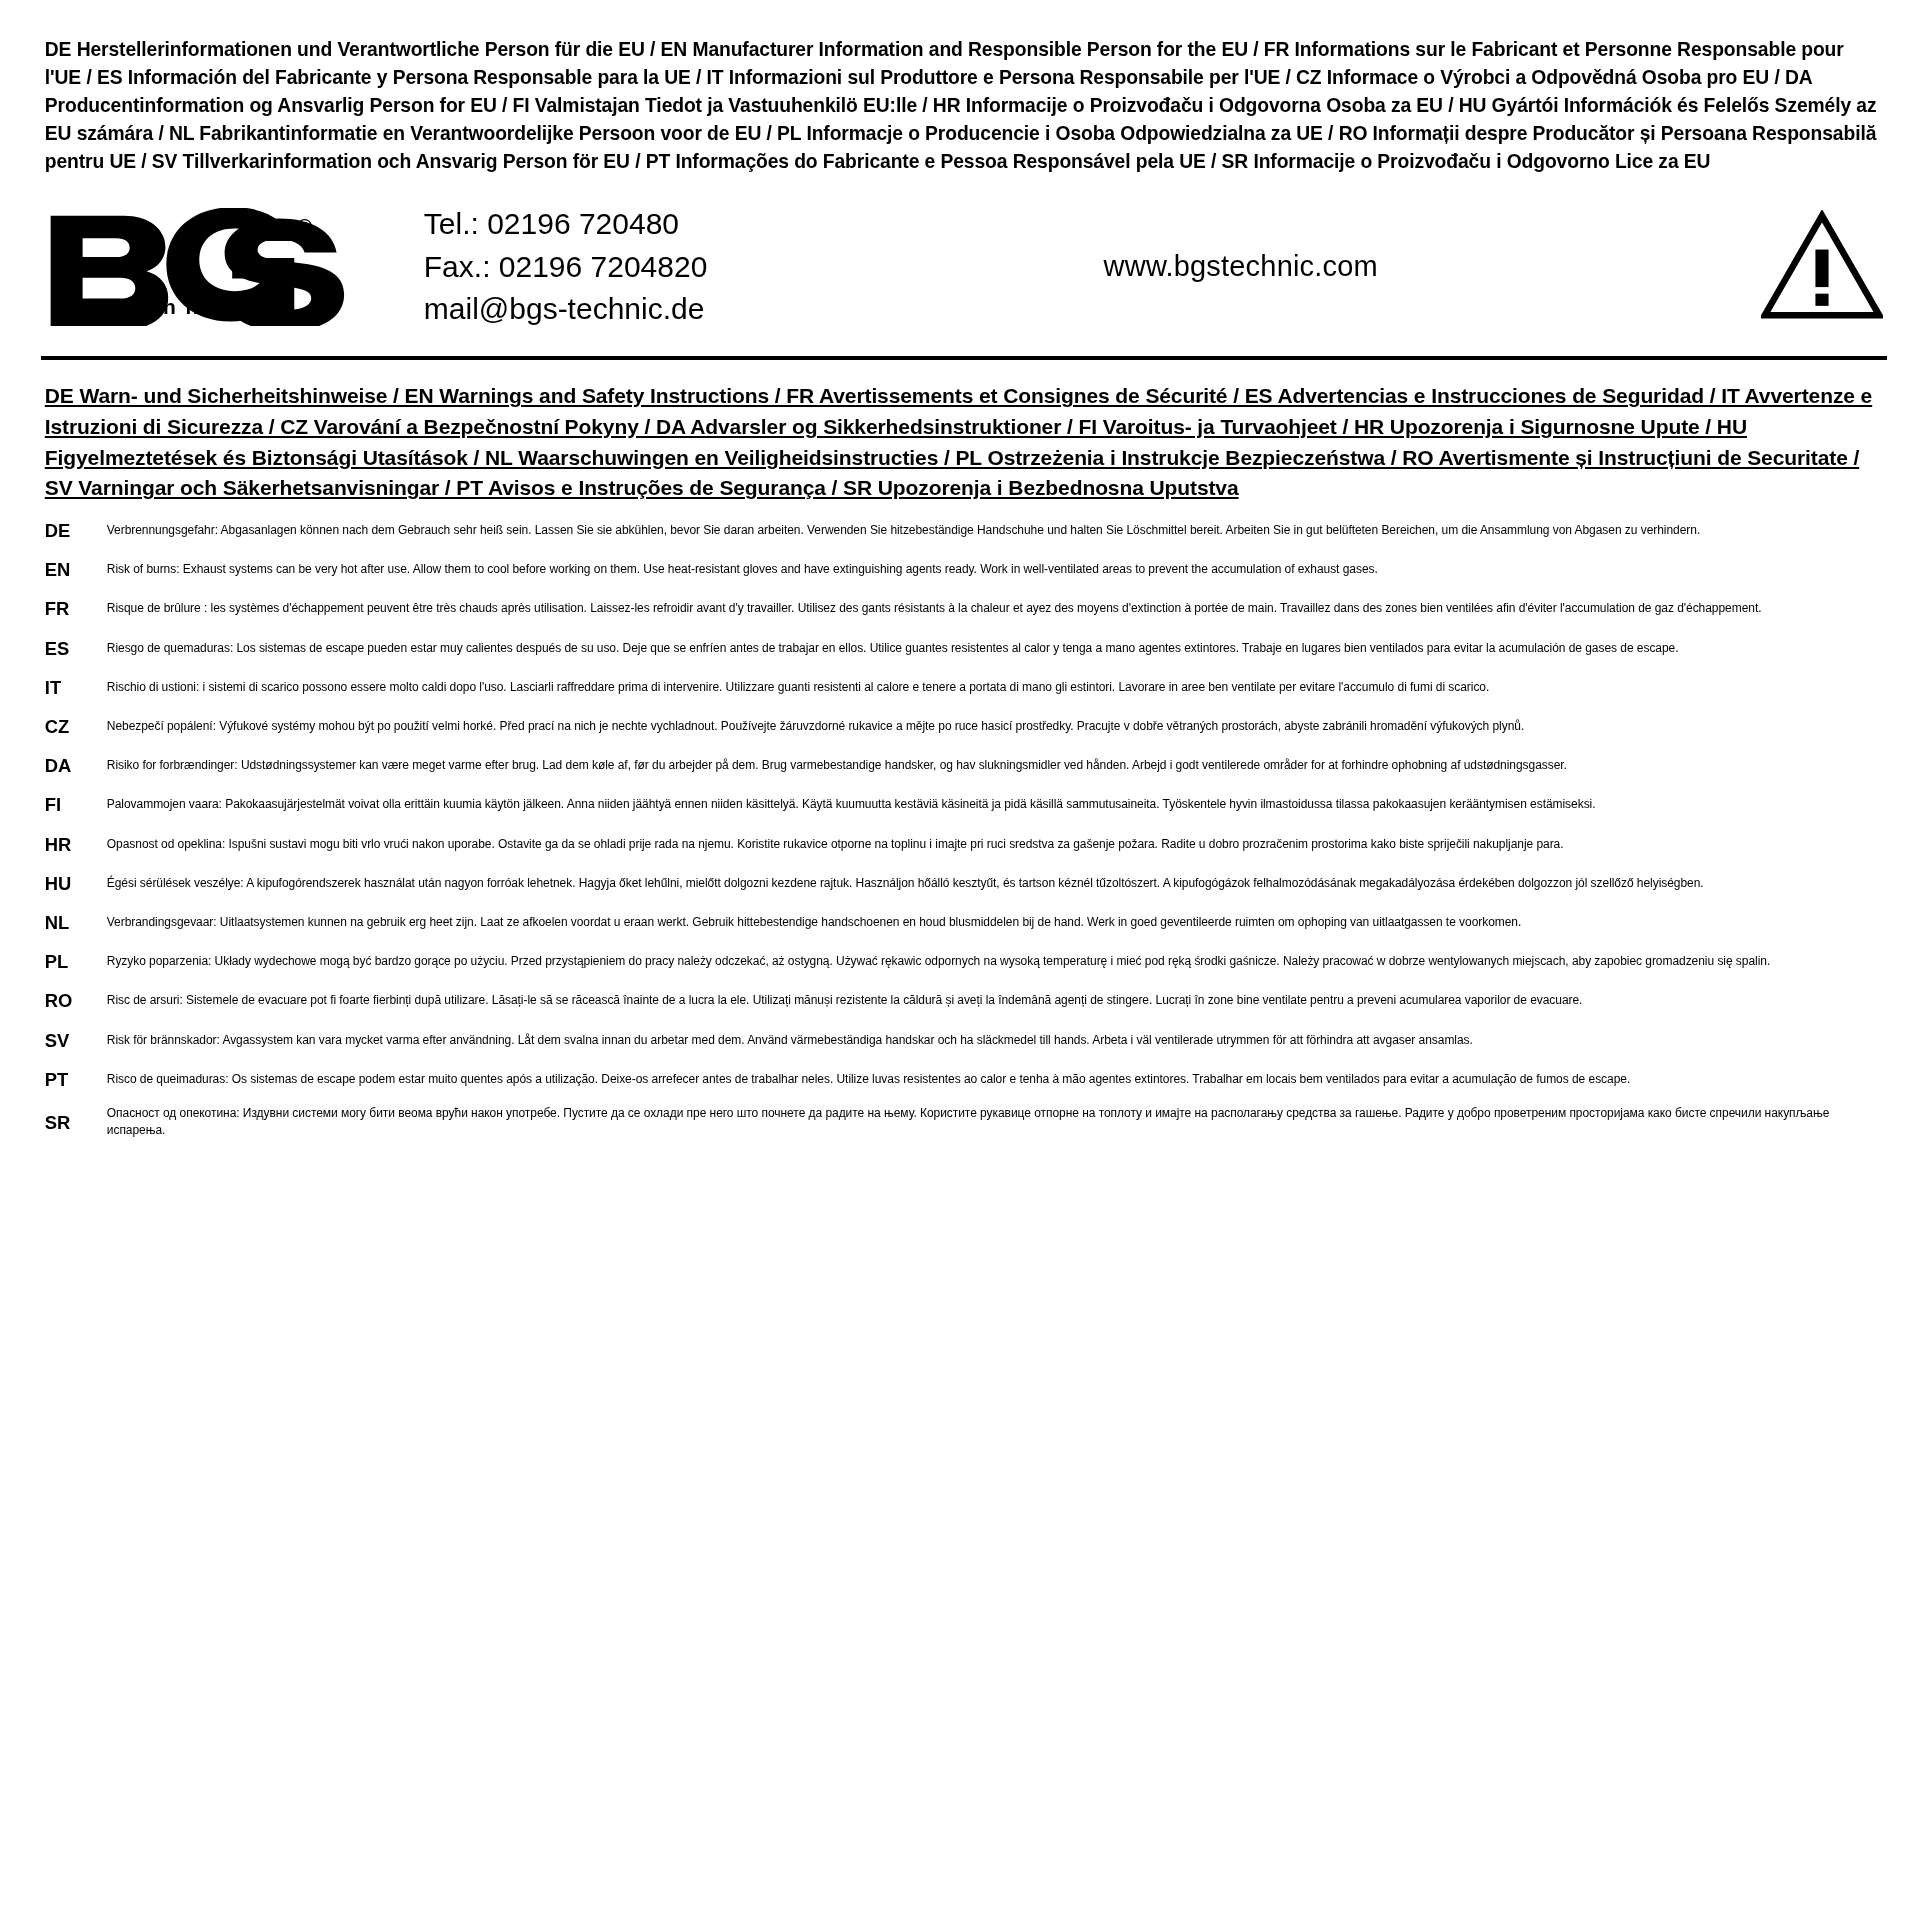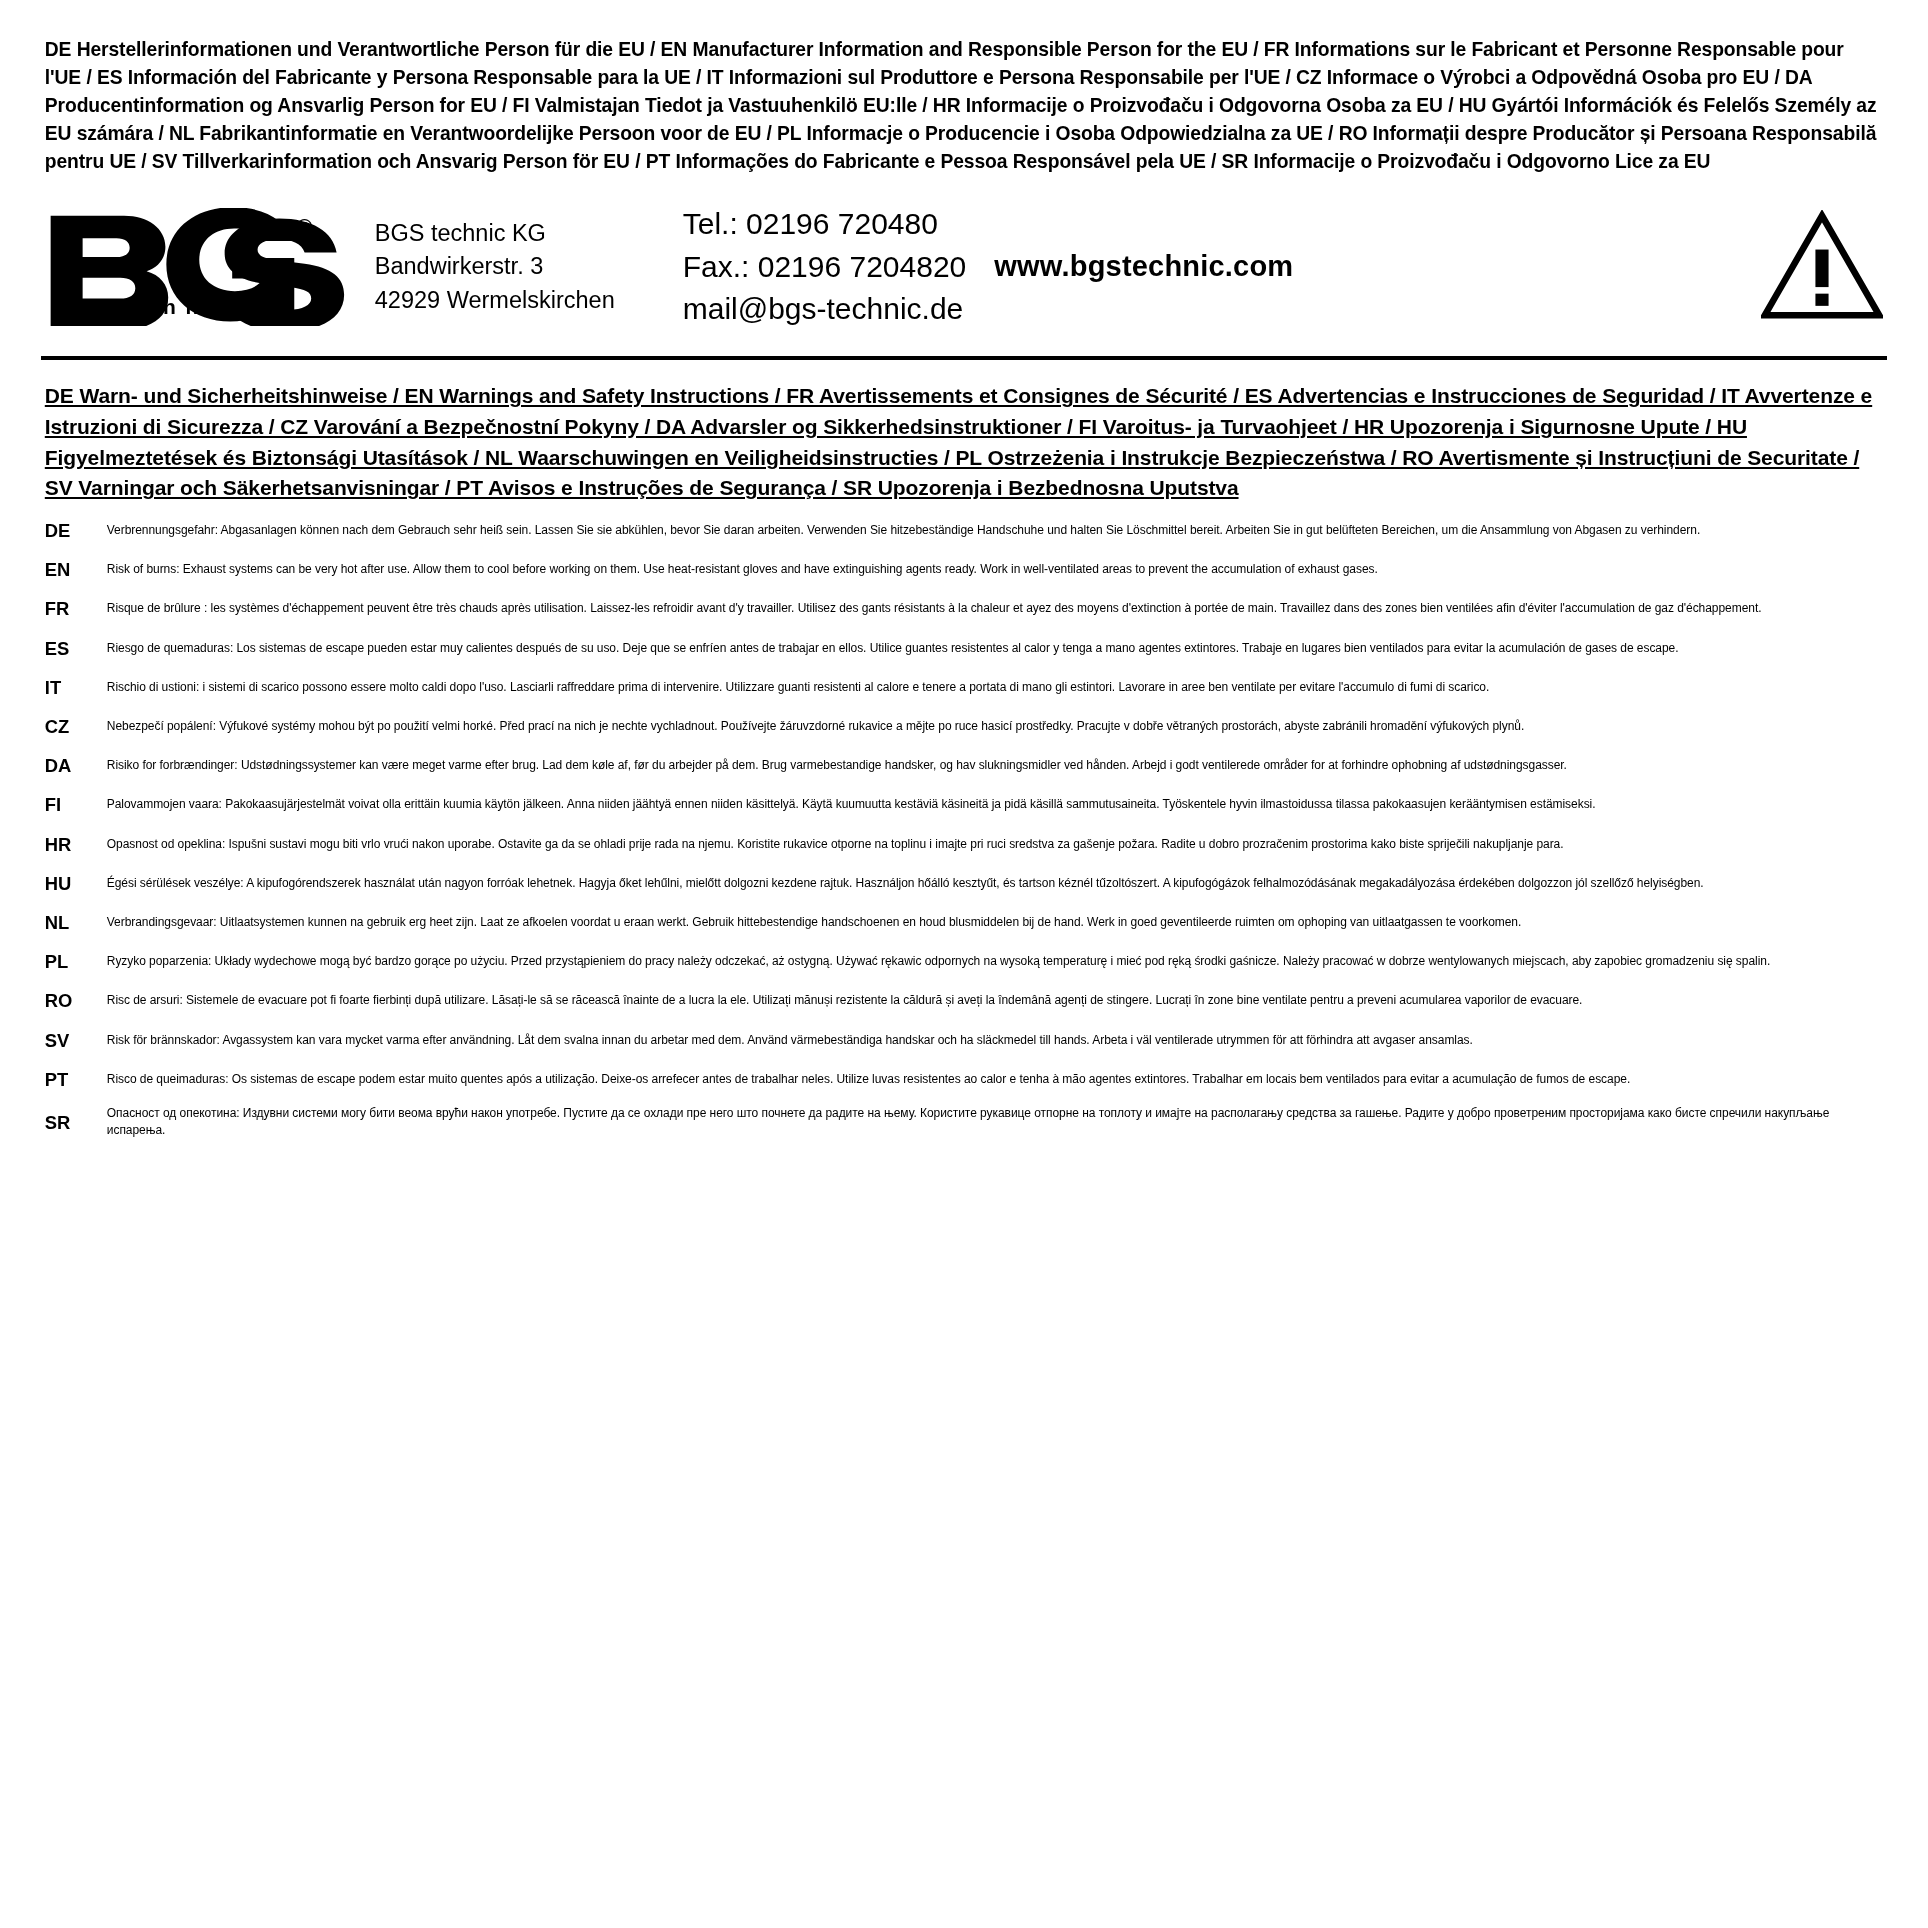--- a/index.html
+++ b/index.html
@@ -58,23 +58,23 @@
   }
   .contact-block {
     flex: 0 0 auto;
     font-size: 30px;
     line-height: 1.42;
     margin-left: 68px;
     white-space: pre-line;
   }
   .website {
     flex: 1 1 auto;
-    text-align: left;
+    text-align: center;
     font-size: 29px;
-    font-weight: bold;
+    font-weight: normal;
     letter-spacing: 0.2px;
     padding-left: 28px;
   }
   .warn-triangle {
     flex: 0 0 auto;
     width: 122px;
     margin-left: 15px;
   }
 
   
@@ -131,23 +131,20 @@
 
           <path d="M232 41 c-5-9-17-14-31-14-22 0-37 14-37 35 0 21 15 35 38 35 14 0 25-5 30-14 h-33 V60 h66 v69 h-25 v-14 c-10 11-25 16-43 16-40 0-68-26-68-64 0-38 29-64 71-64 32 0 56 14 64 38 Z" transform="translate(0,-4) scale(1,0.95)"></path>
 
           <path d="M228 92 c3 10 16 16 33 16 15 0 24-5 24-12 0-7-6-10-22-12 l-30-4 c-27-4-40-15-40-32 0-22 23-37 58-37 35 0 57 14 61 36 h-34 c-3-9-13-14-28-14-14 0-22 5-22 11 0 6 5 9 19 11 l31 4 c29 4 42 15 42 33 0 24-24 39-63 39-38 0-61-14-65-39 Z" transform="translate(-2,0)"></path>
         </g>
       </svg>
       <div style="position:absolute; left:252px; top:5.6px; font-size:21px; font-weight:bold;">®</div>
       <div style="position:absolute; left:59px; top:87px; font-size:21px; font-weight:bold; letter-spacing:1.9px;">t e c h n i c</div>
     </div>
 
-    <div class="addr-block">BGS technic KG
-Bandwirkerstr. 3
-42929 Wermelskirchen</div>
 
     <div class="contact-block">Tel.: 02196 720480
 Fax.: 02196 7204820
 mail@bgs-technic.de</div>
 
     <div class="website">www.bgstechnic.com</div>
 
     <div class="warn-triangle">
       <svg width="122" height="111" viewBox="0 0 130 118" aria-hidden="true">
         <polygon points="65,6 126,112 4,112" fill="none" stroke="#000" stroke-width="7" stroke-linejoin="miter"></polygon>

